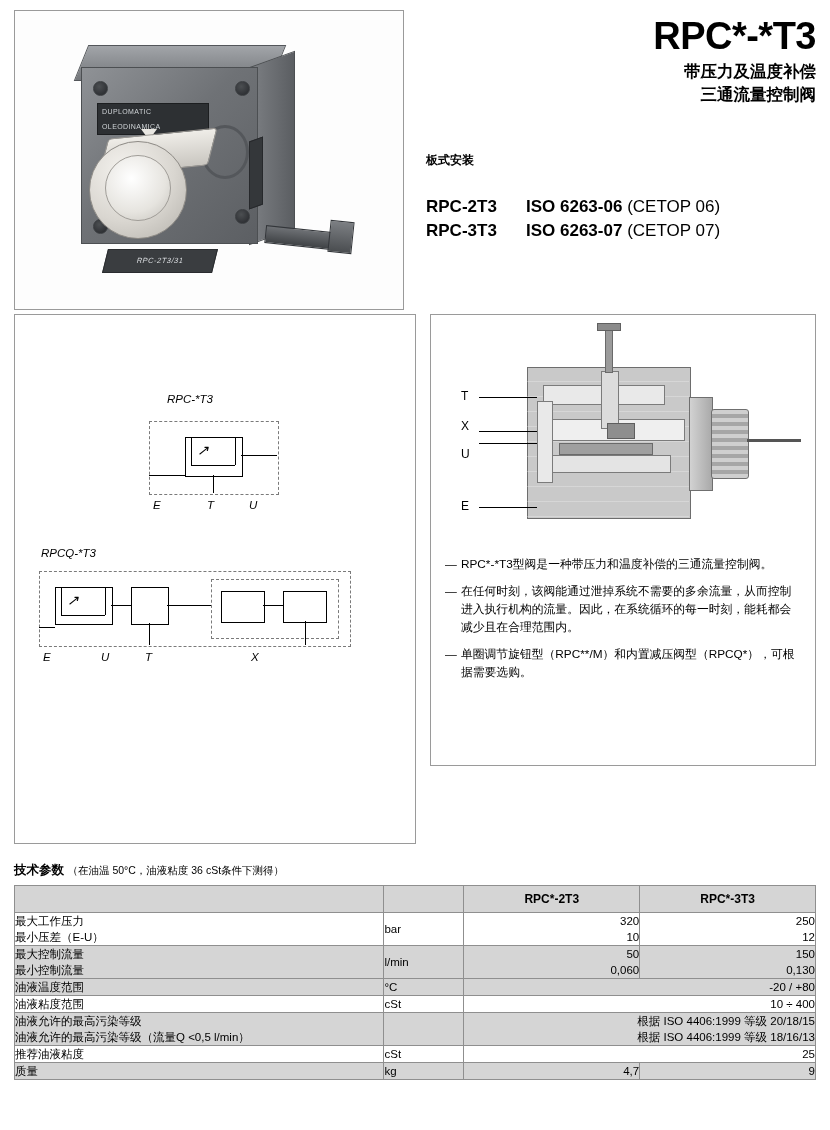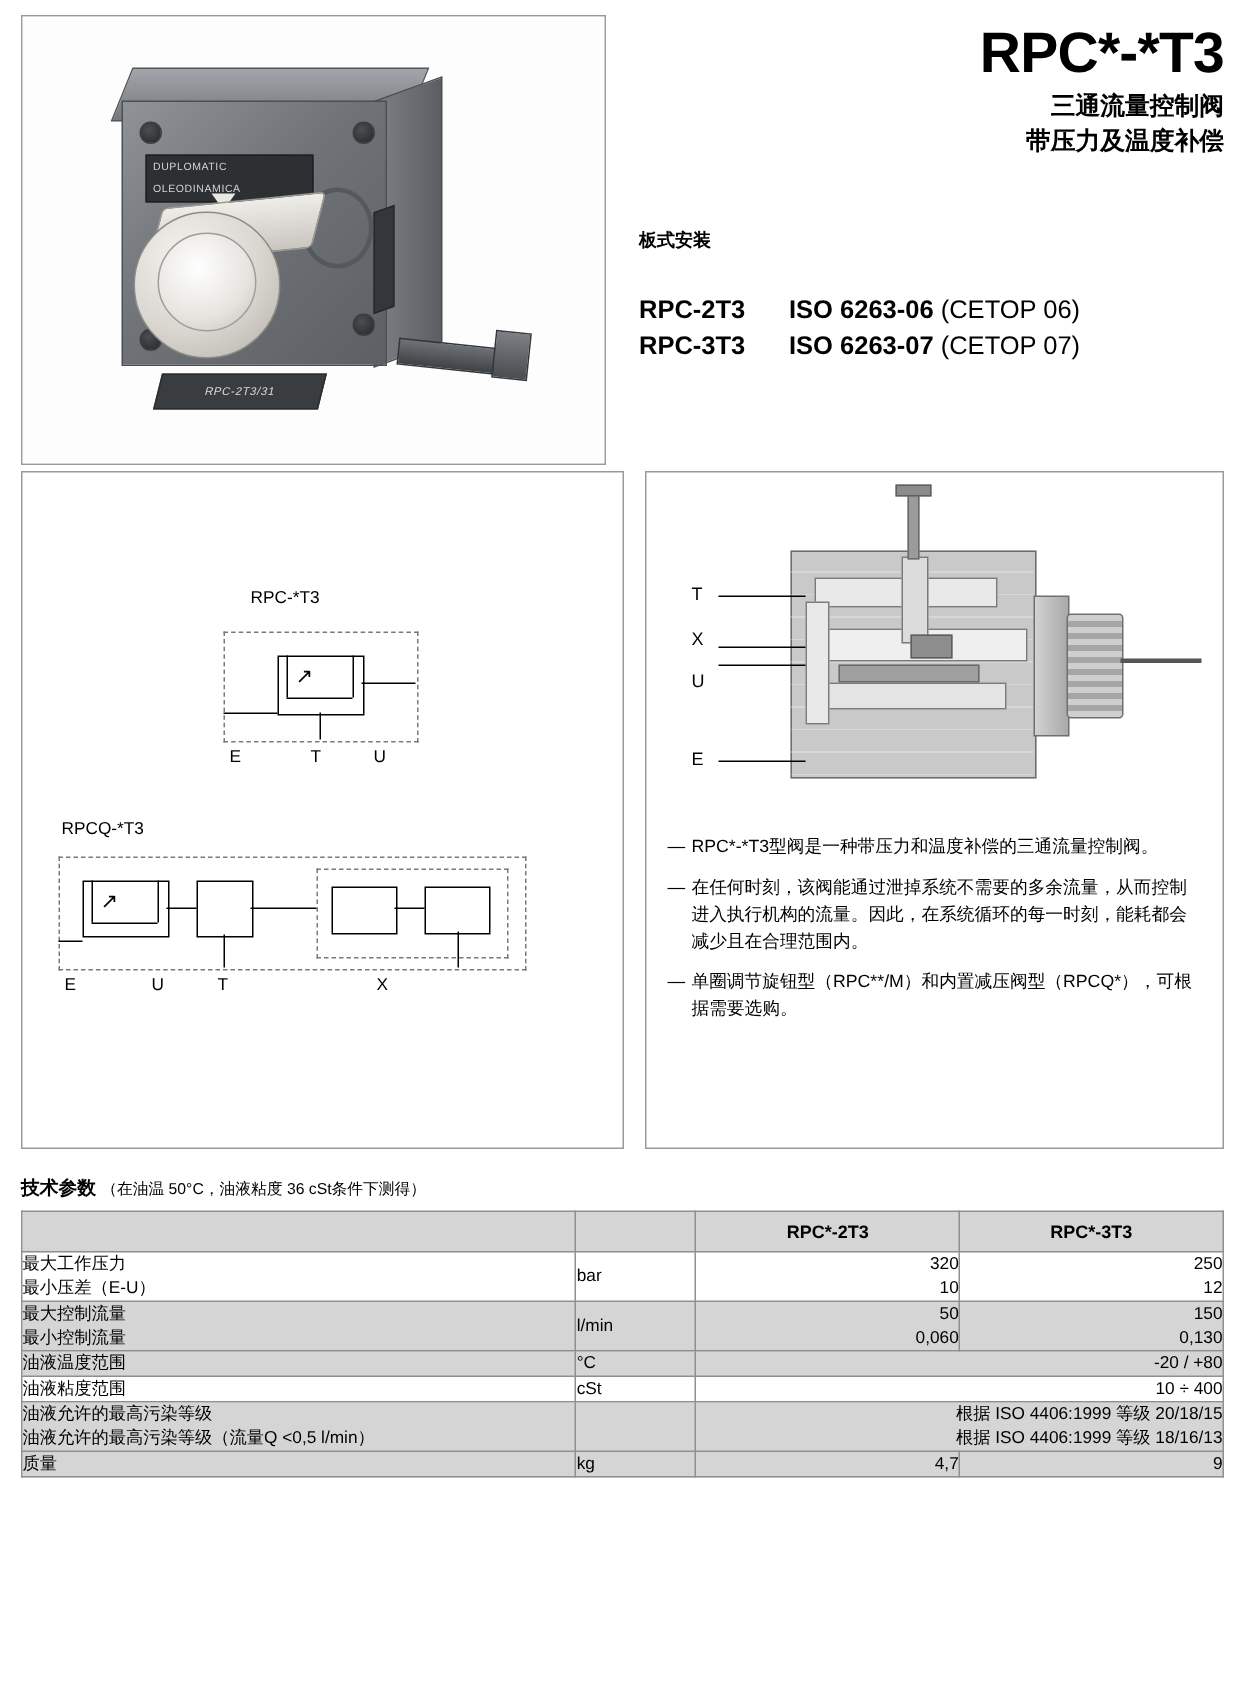--- a/index.html
+++ b/index.html
@@ -225,21 +225,21 @@
   .panels {
     display: flex;
     margin-top: 4px;
     gap: 14px;
   }
   .panel {
     border: 1px solid #9a9a9a;
     box-sizing: border-box;
     position: relative;
   }
-  .panel-left { width: 404px; height: 452px; }
+  .panel-left { width: 404px; height: 530px; font-style: italic; }
   .panel-right { width: 388px; height: 452px; }
 
   
   .sym-title {
     position: absolute;
     font-size: 11.5px;
   }
   .dash-box {
     position: absolute;
     border: 1px dashed #7a7a7a;
@@ -362,22 +362,22 @@
         <div class="v-knob-top"></div>
         <div class="v-bolt"></div>
         <div class="v-bolt-head"></div>
         <div class="v-label">RPC-2T3/31</div>
       </div>
     </div>
 
     <div class="title-block">
       <div class="main-title">RPC*-*T3</div>
       <div class="subtitle-cn">
+        <div>带压力及温度补偿</div>
         <div>三通流量控制阀</div>
-        <div>带压力及温度补偿</div>
       </div>
 
       <div class="mount-type">板式安装</div>
 
       <div class="iso-table">
         <div class="iso-row">
           <div class="iso-model">RPC-2T3</div>
           <div class="iso-std">
             <span>ISO 6263-06</span>
             <span class="cetop">(CETOP 06)</span>
@@ -556,20 +556,25 @@
         <div>油液允许的最高污染等级</div>
         <div>油液允许的最高污染等级（流量Q &lt;0,5 l/min）</div>
       </td>
       <td class="unit"></td>
       <td class="val" colspan="2">
         <div>根据 ISO 4406:1999  等级  20/18/15</div>
         <div>根据 ISO 4406:1999  等级  18/16/13</div>
       </td>
     </tr>
 
+    <tr class="row-plain">
+      <td class="lbl">推荐油液粘度</td>
+      <td class="unit">cSt</td>
+      <td class="val" colspan="2">25</td>
+    </tr>
 
     <tr class="row-shade">
       <td class="lbl">质量</td>
       <td class="unit">kg</td>
       <td class="val">4,7</td>
       <td class="val">9</td>
     </tr>
   </tbody>
     </table>
 

